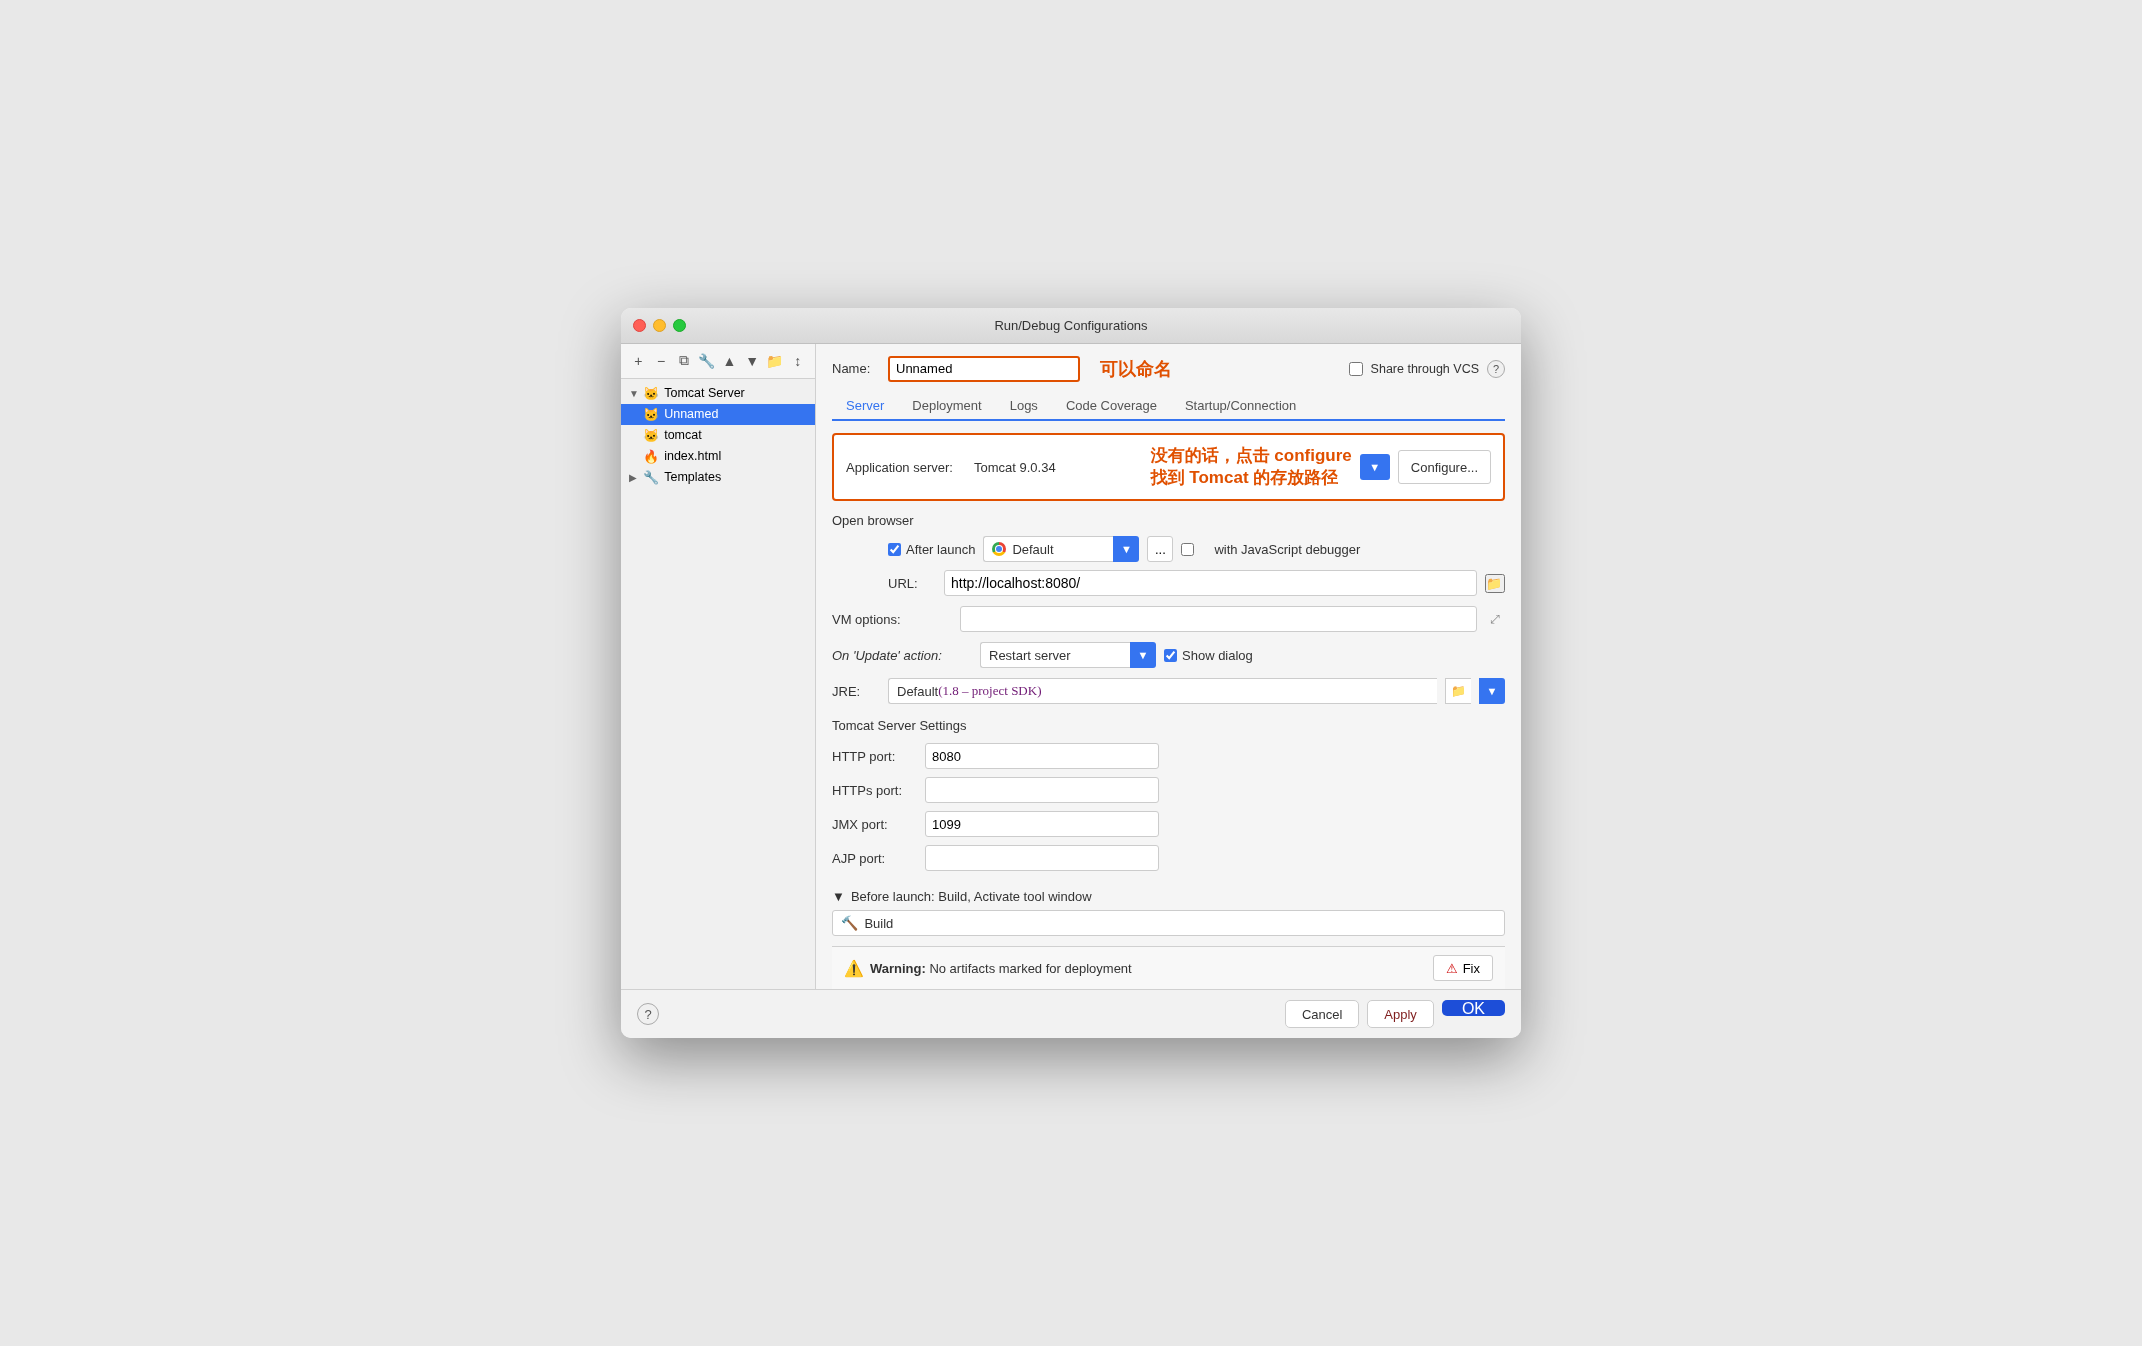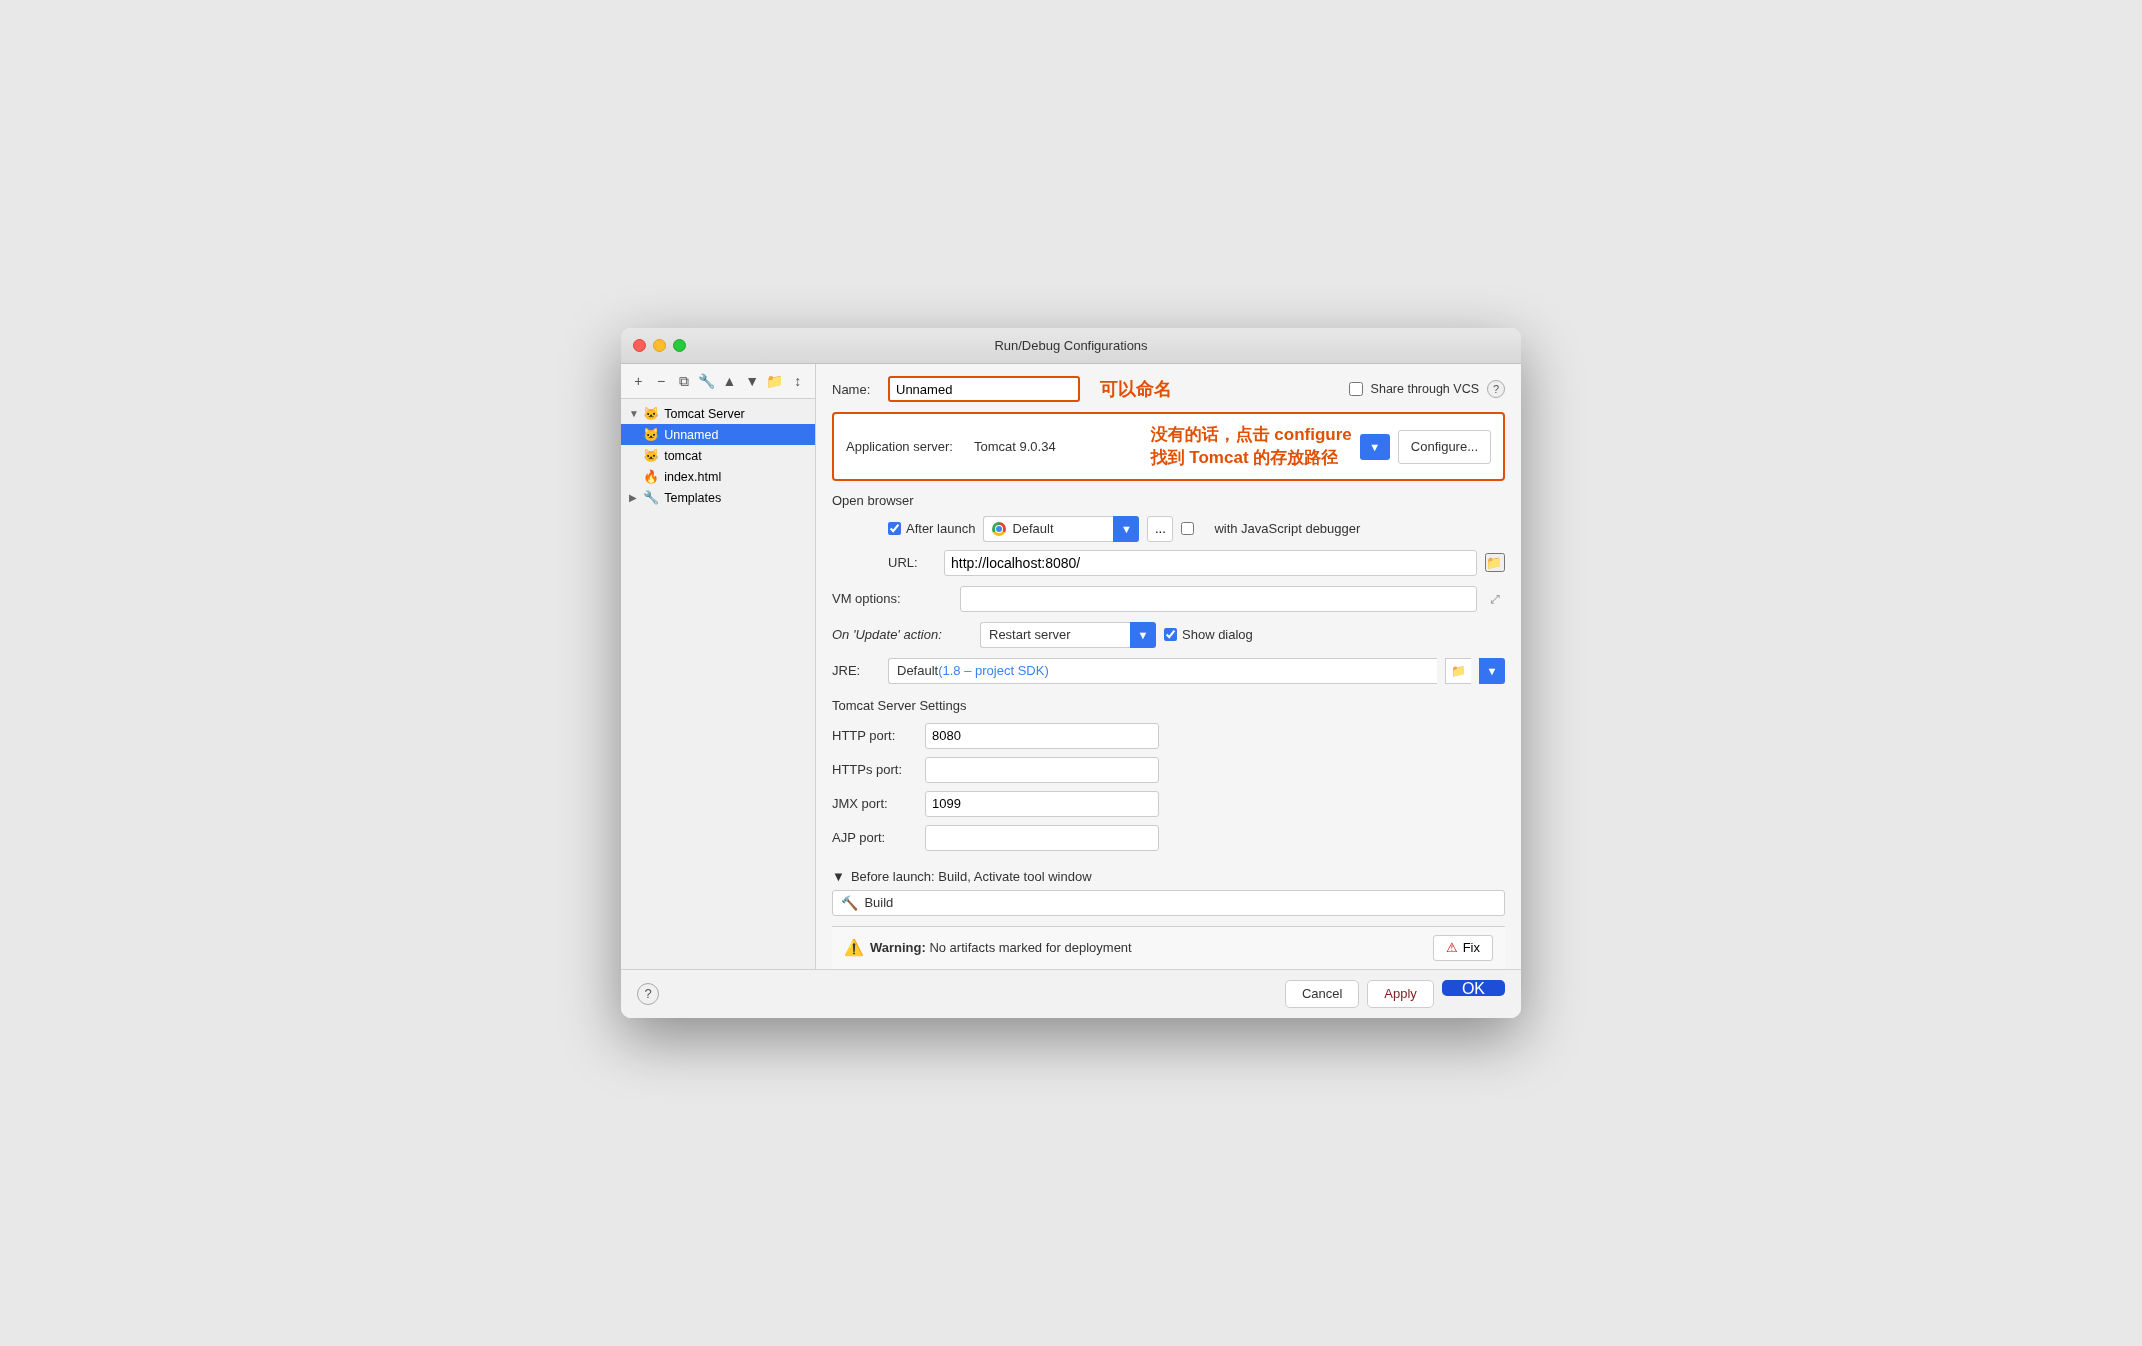--- a/index.html
+++ b/index.html
@@ -424,21 +424,21 @@
       border: 1px solid #ccc;
       border-right: none;
       border-radius: 3px 0 0 3px;
       padding: 0 8px;
       background: white;
       font-size: 13px;
       display: flex;
       align-items: center;
     }
     .jre-default { color: #333; }
-    .jre-hint { color: #3b82f6; }
+    .jre-hint { color: #701a75; font-family: Liberation Serif, serif; }
     .jre-folder-btn {
       width: 26px;
       height: 26px;
       background: white;
       border: 1px solid #ccc;
       border-right: none;
       cursor: pointer;
       display: flex;
       align-items: center;
       justify-content: center;
@@ -683,20 +683,27 @@
       <div class="name-share-row">
         <span class="name-label">Name:</span>
         <input class="name-input" type="text" value="Unnamed" style="">
         <span class="name-annotation">可以命名</span>
         <div style="flex:1"></div>
         <input type="checkbox" class="share-checkbox" style="">
         <span class="share-label">Share through VCS</span>
         <div class="help-btn">?</div>
       </div>
 
+      <div class="tabs">
+        <div class="tab active">Server</div>
+        <div class="tab">Deployment</div>
+        <div class="tab">Logs</div>
+        <div class="tab">Code Coverage</div>
+        <div class="tab">Startup/Connection</div>
+      </div>
 
       <div class="content-area">
 
         <div class="app-server-box">
           <div class="app-server-row">
             <span class="field-label">Application server:</span>
             <span class="server-value">Tomcat 9.0.34</span>
             <div class="annotation-box">
               <div>没有的话，点击 configure</div>
               <div>找到 Tomcat 的存放路径</div>

